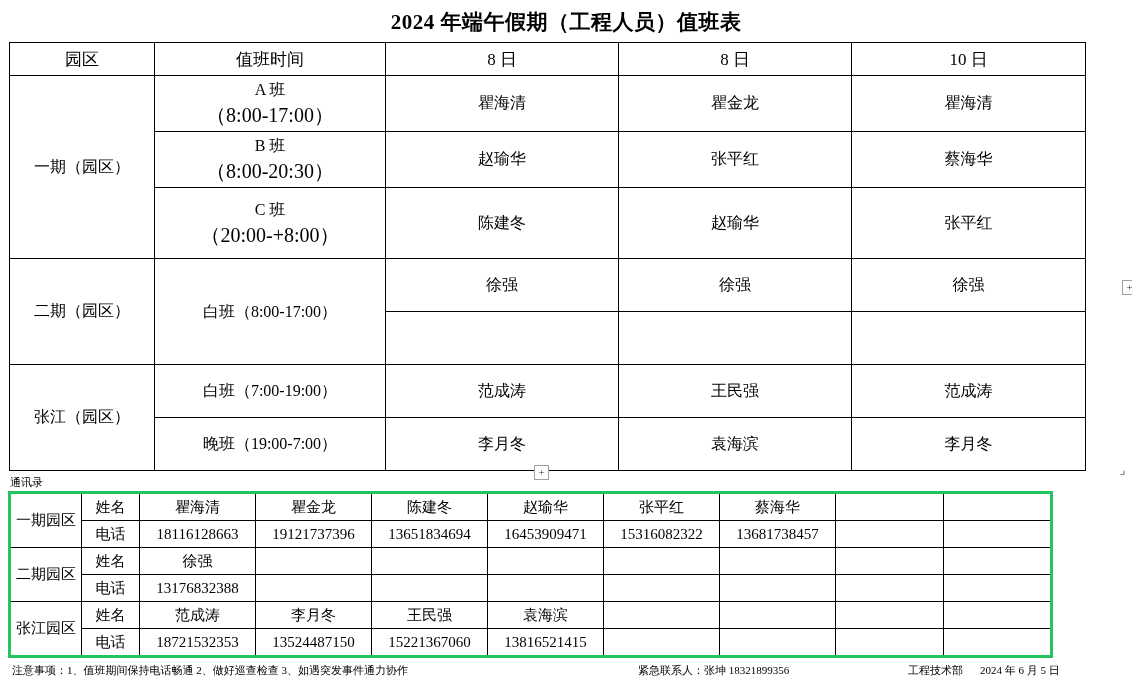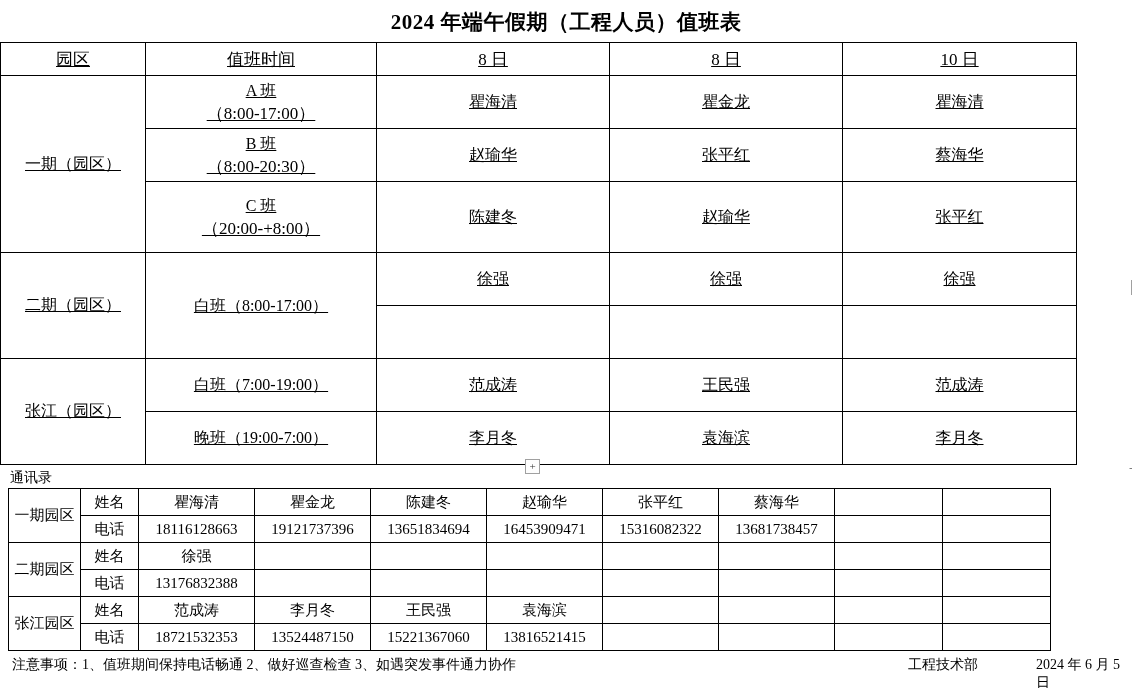--- a/index.html
+++ b/index.html
@@ -28,40 +28,39 @@
     margin: 8px 0 6px 0;
     letter-spacing: 0.5px;
   }
   table {
     border-collapse: collapse;
     table-layout: fixed;
   }
   
   .duty-wrap {
     position: relative;
-    margin: 0 0;
-    text-decoration: underline;
+    margin: 0 9px;
   }
   table.duty {
     width: 1076px;
     border: 1px solid #000;
   }
   table.duty td {
     border: 1px solid #000;
     text-align: center;
     vertical-align: middle;
     font-size: 16px;
     padding: 2px 3px;
   }
   table.duty td.head {
     font-size: 17px;
     height: 28px;
   }
   .sub {
-    font-size: 17px;
+    font-size: 20px;
     line-height: 1.35;
   }
   .shift-cell {
     line-height: 1.5;
   }
   .tall { height: 66px; }
   .mid  { height: 48px; }
   
   .plus-btn {
     position: absolute;
@@ -89,56 +88,56 @@
     bottom: -6px;
     width: 13px;
     height: 13px;
     font-size: 12px;
     line-height: 12px;
     color: #555;
     text-align: center;
   }
   
   .contacts-label {
-    font-size: 14px;
+    font-size: 11px;
     margin: 4px 0 1px 10px;
   }
   .contacts-wrap {
     margin: 0 8px;
   }
   table.contacts {
     width: 924px;
-    border: 1px solid #22c55e;
+    border: 3px solid #22c55e;
   }
   table.contacts td {
     border: 1px solid #000;
     text-align: center;
     vertical-align: middle;
     font-size: 15px;
     height: 24px;
     padding: 1px 2px;
   }
   td.grp {
     width: 72px;
     font-size: 15px;
   }
   td.rowlbl {
     width: 58px;
   }
   
   .footer {
     margin: 5px 8px 0 8px;
-    font-size: 14px;
+    font-size: 11px;
     position: relative;
     height: 22px;
   }
   .footer .note { position: absolute; left: 4px; top: 0; }
   .footer .emg  { position: absolute; left: 630px; top: 0; }
   .footer .dept { position: absolute; left: 900px; top: 0; }
-  .footer .date { position: absolute; left: 1028px; top: 0; }
+  .footer .date { position: absolute; left: 972px; top: 0; }
 </style>
 </head>
 <body>
 
 <div class="page">
 
   <div class="doc-title">2024 年端午假期（工程人员）值班表</div>
 
   <div class="duty-wrap">
     <table class="duty">
@@ -309,17 +308,18 @@
           <td></td>
           <td></td>
           <td></td>
         </tr>
       </tbody>
     </table>
   </div>
 
   <div class="footer">
     <span class="note">注意事项：1、值班期间保持电话畅通 2、做好巡查检查 3、如遇突发事件通力协作</span>
+    <span class="emg">紧急联系人：张坤 18321899356</span>
     <span class="dept">工程技术部</span>
     <span class="date">2024 年 6 月 5 日</span>
   </div>
 
 </div>
 
 </body></html>

